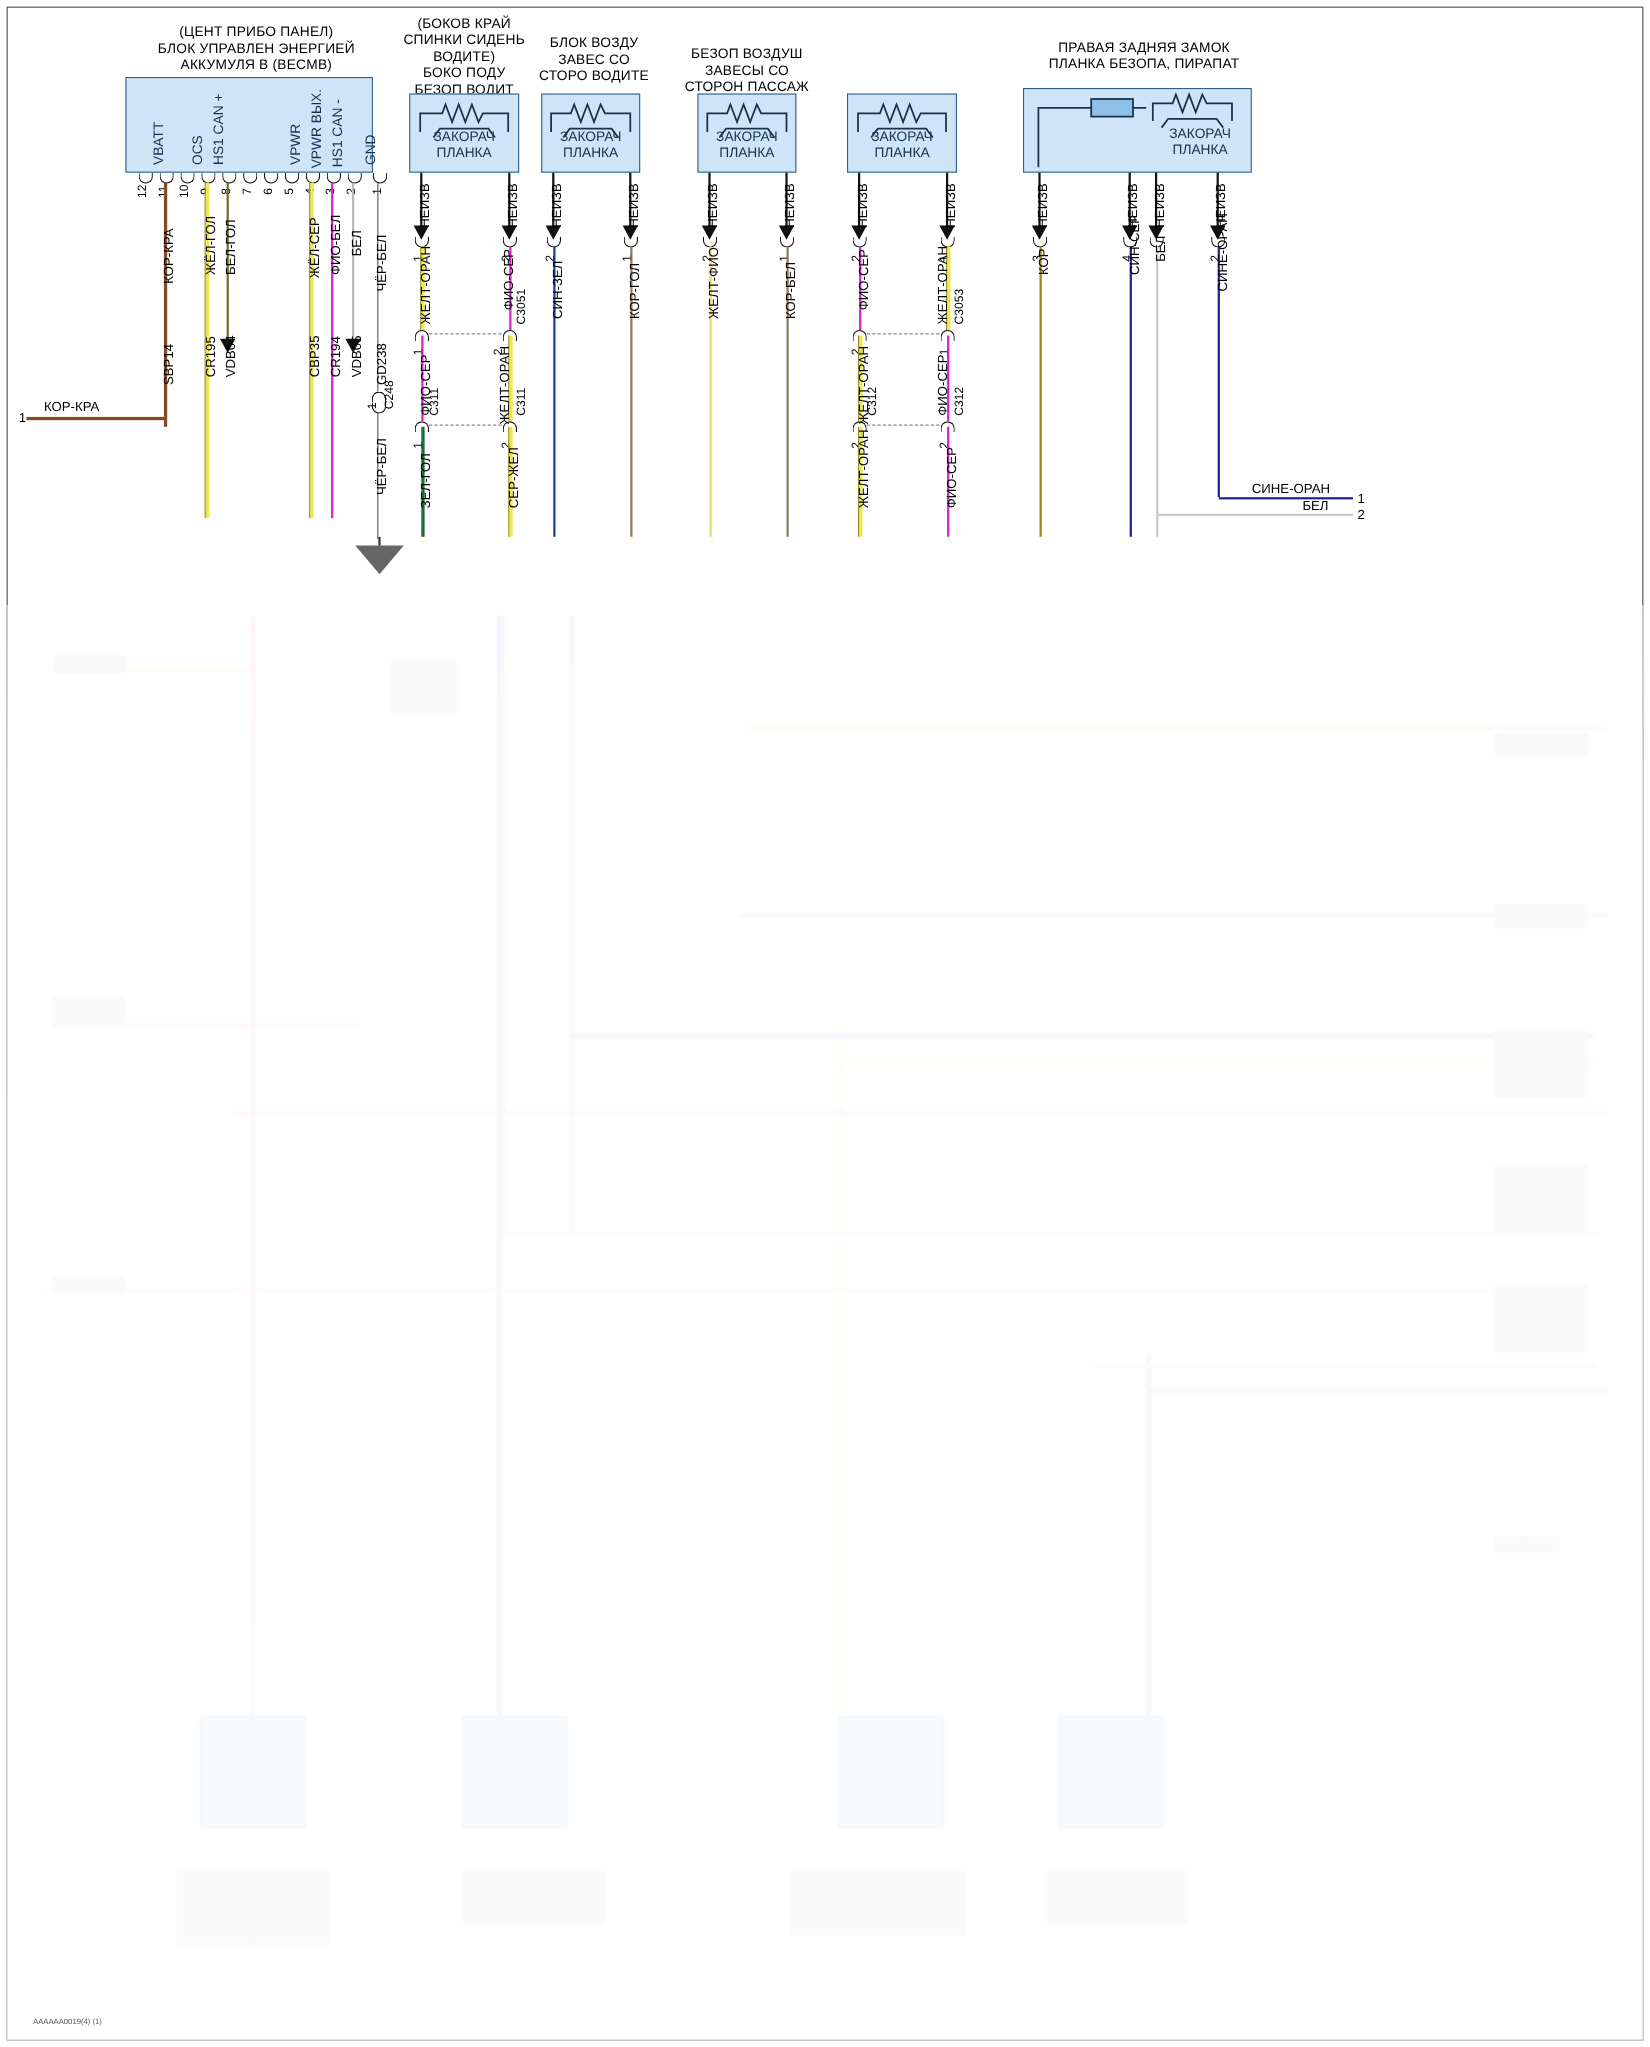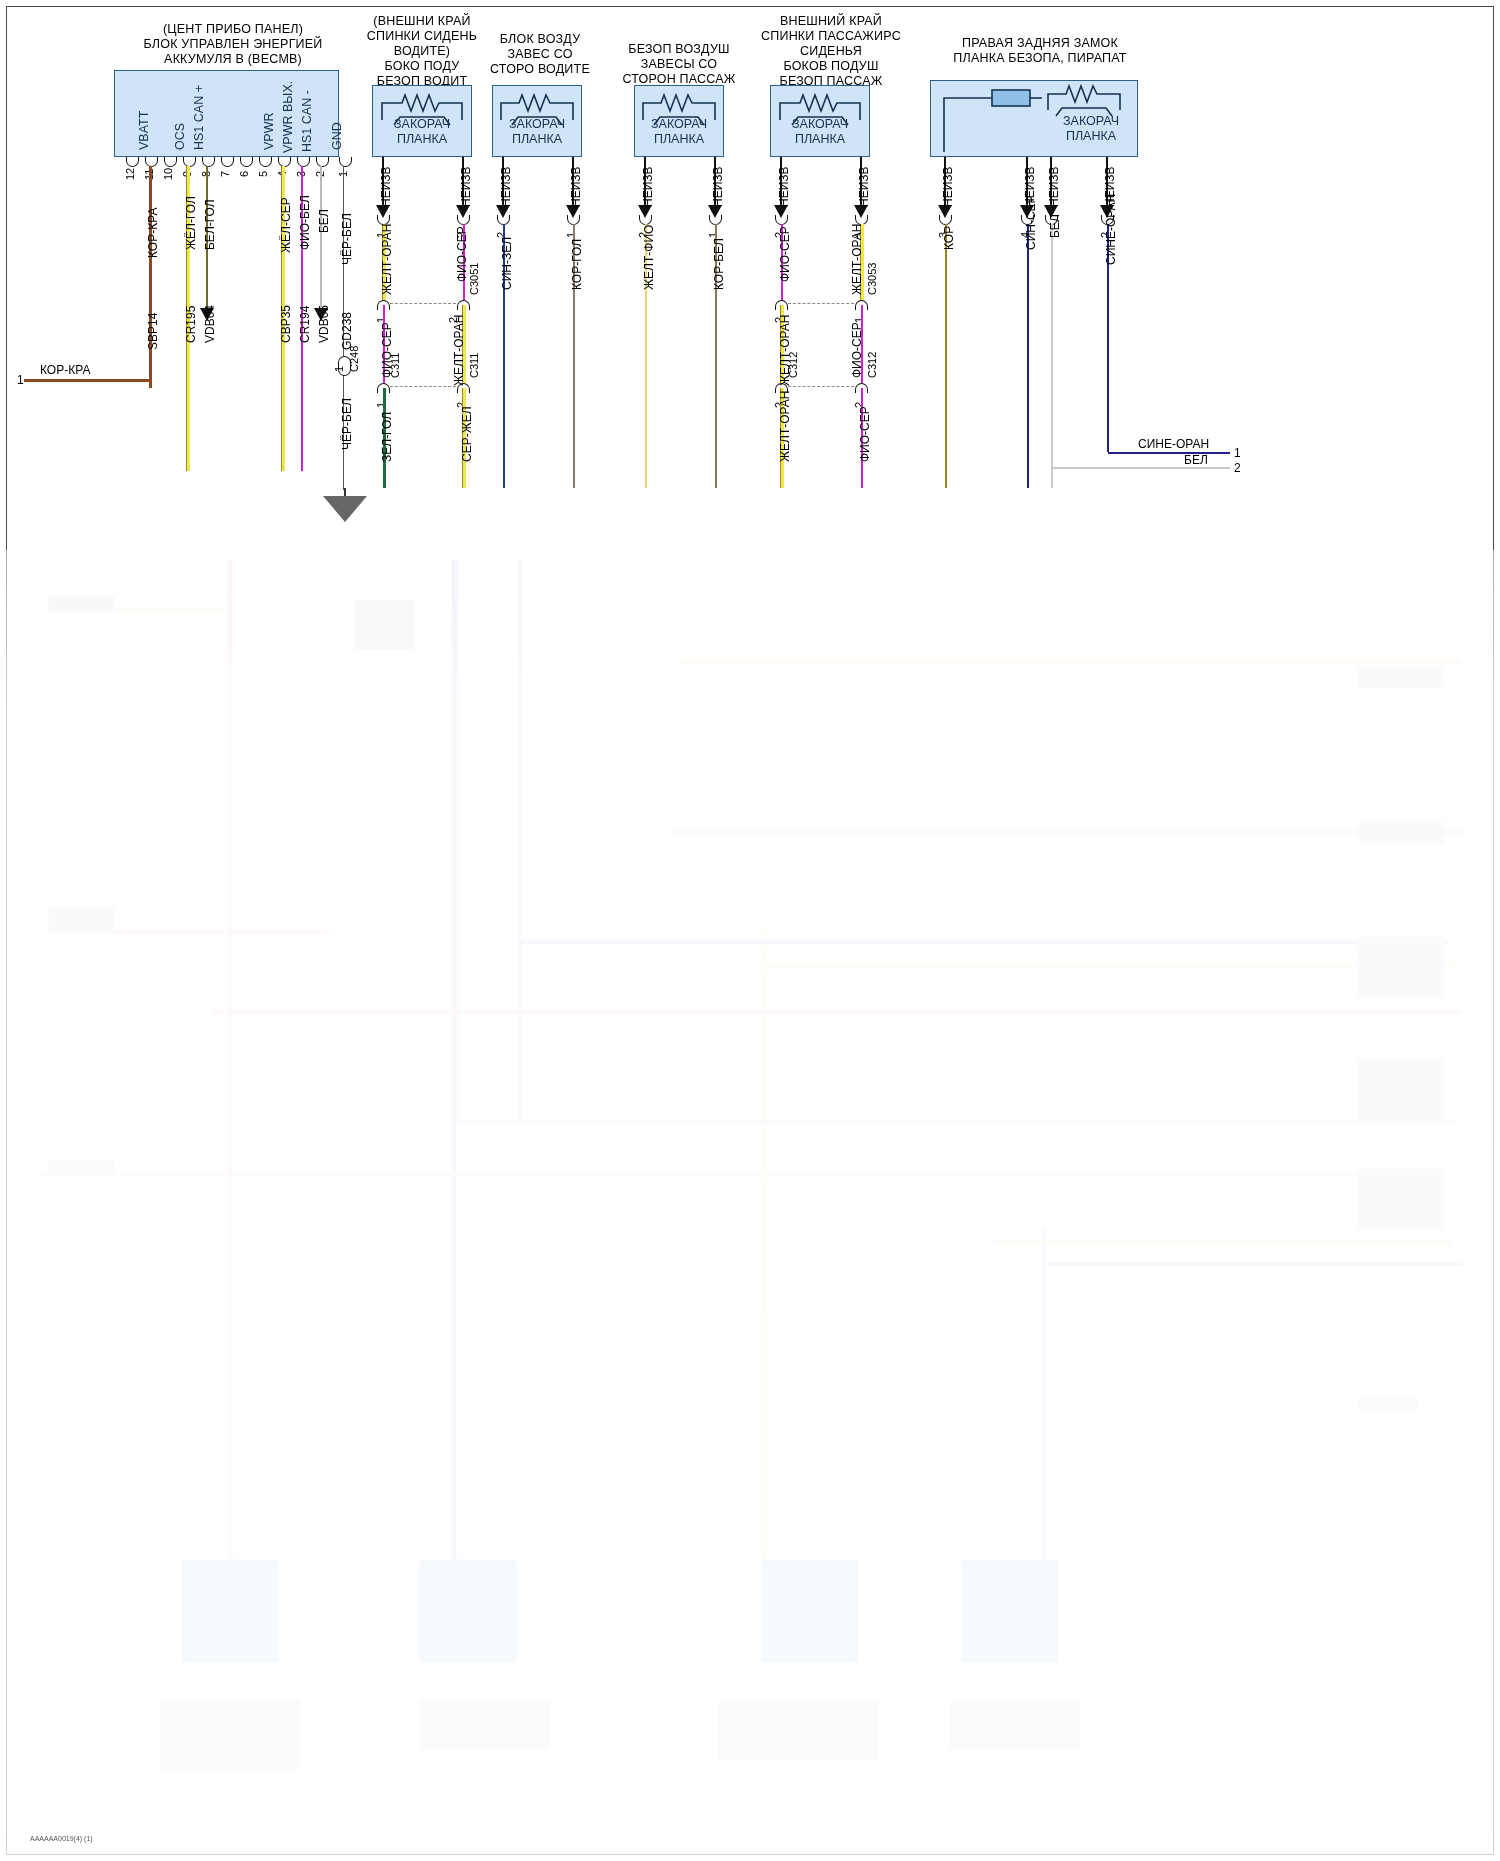--- a/index.html
+++ b/index.html
@@ -174,21 +174,21 @@
   <div class="cup up" style="left:338px;top:356px;"></div>
   <div class="cup" style="left:338px;top:366px;"></div>
   <div class="vlab num" style="left:333px;top:372px;">1</div>
   <div class="vlab sm" style="left:348px;top:372px;">C248</div>
   <div class="vlab" style="left:340px;top:450px;">ЧЁР-БЕЛ</div>
 
   <div class="hz" style="left:24px;top:379px;width:126px;border-top-width:3px;border-top-color:#8a4b22;"></div>
   <div class="htxt" style="left:17px;top:373px;">1</div>
   <div class="htxt" style="left:40px;top:363px;">КОР-КРА</div>
 
-  <div class="hdr" style="left:352px;top:14px;width:140px;">(ВНЕШНИ КРАЙ
+  <div class="hdr" style="left:352px;top:14px;width:140px;">(БОКОВ КРАЙ
 СПИНКИ СИДЕНЬ
 ВОДИТЕ)
 БОКО ПОДУ
 БЕЗОП ВОДИТ</div>
   <div class="blk" style="left:372px;top:85px;width:100px;height:72px;"></div>
   <svg class="resistor" style="left:372px;top:85px;" width="100" height="72" viewBox="0 0 100 72">
     <polyline points="10,35 10,18 30,18 33,10 39,26 45,10 51,26 57,10 63,26 67,18 90,18 90,35" fill="none" stroke="#16324f" stroke-width="1.6"></polyline>
     <polyline points="22,40 28,32 72,32 78,40" fill="none" stroke="#16324f" stroke-width="1.6"></polyline>
   </svg>
   <div class="sbtxt" style="left:372px;top:117px;width:100px;">ЗАКОРАЧ
@@ -286,25 +286,20 @@
   <div class="cup" style="left:639px;top:215px;"></div>
   <div class="cup" style="left:709px;top:215px;"></div>
   <div class="vlab num" style="left:637px;top:238px;">2</div>
   <div class="vlab num" style="left:707px;top:238px;">1</div>
 
   <div class="w" style="left:645px;top:224px;height:264px;border-left-width:2.6px;border-left-color:#e8d96a;"></div>
   <div class="w" style="left:715px;top:224px;height:264px;border-left-width:2.4px;border-left-color:#8a7a5a;"></div>
   <div class="vlab" style="left:642px;top:290px;">ЖЕЛТ-ФИО</div>
   <div class="vlab" style="left:712px;top:290px;">КОР-БЕЛ</div>
 
-  <div class="hdr" style="left:748px;top:14px;width:166px;">ВНЕШНИЙ КРАЙ
-СПИНКИ ПАССАЖИРС
-СИДЕНЬЯ
-БОКОВ ПОДУШ
-БЕЗОП ПАССАЖ</div>
   <div class="blk" style="left:770px;top:85px;width:100px;height:72px;"></div>
   <svg class="resistor" style="left:770px;top:85px;" width="100" height="72" viewBox="0 0 100 72">
     <polyline points="10,35 10,18 30,18 33,10 39,26 45,10 51,26 57,10 63,26 67,18 90,18 90,35" fill="none" stroke="#16324f" stroke-width="1.6"></polyline>
     <polyline points="22,40 28,32 72,32 78,40" fill="none" stroke="#16324f" stroke-width="1.6"></polyline>
   </svg>
   <div class="sbtxt" style="left:770px;top:117px;width:100px;">ЗАКОРАЧ
 ПЛАНКА</div>
 
   <div class="w" style="left:780px;top:157px;height:58px;border-left-width:2.4px;border-left-color:#111;"></div>
   <div class="arrowdn" style="left:774px;top:205px;"></div>

